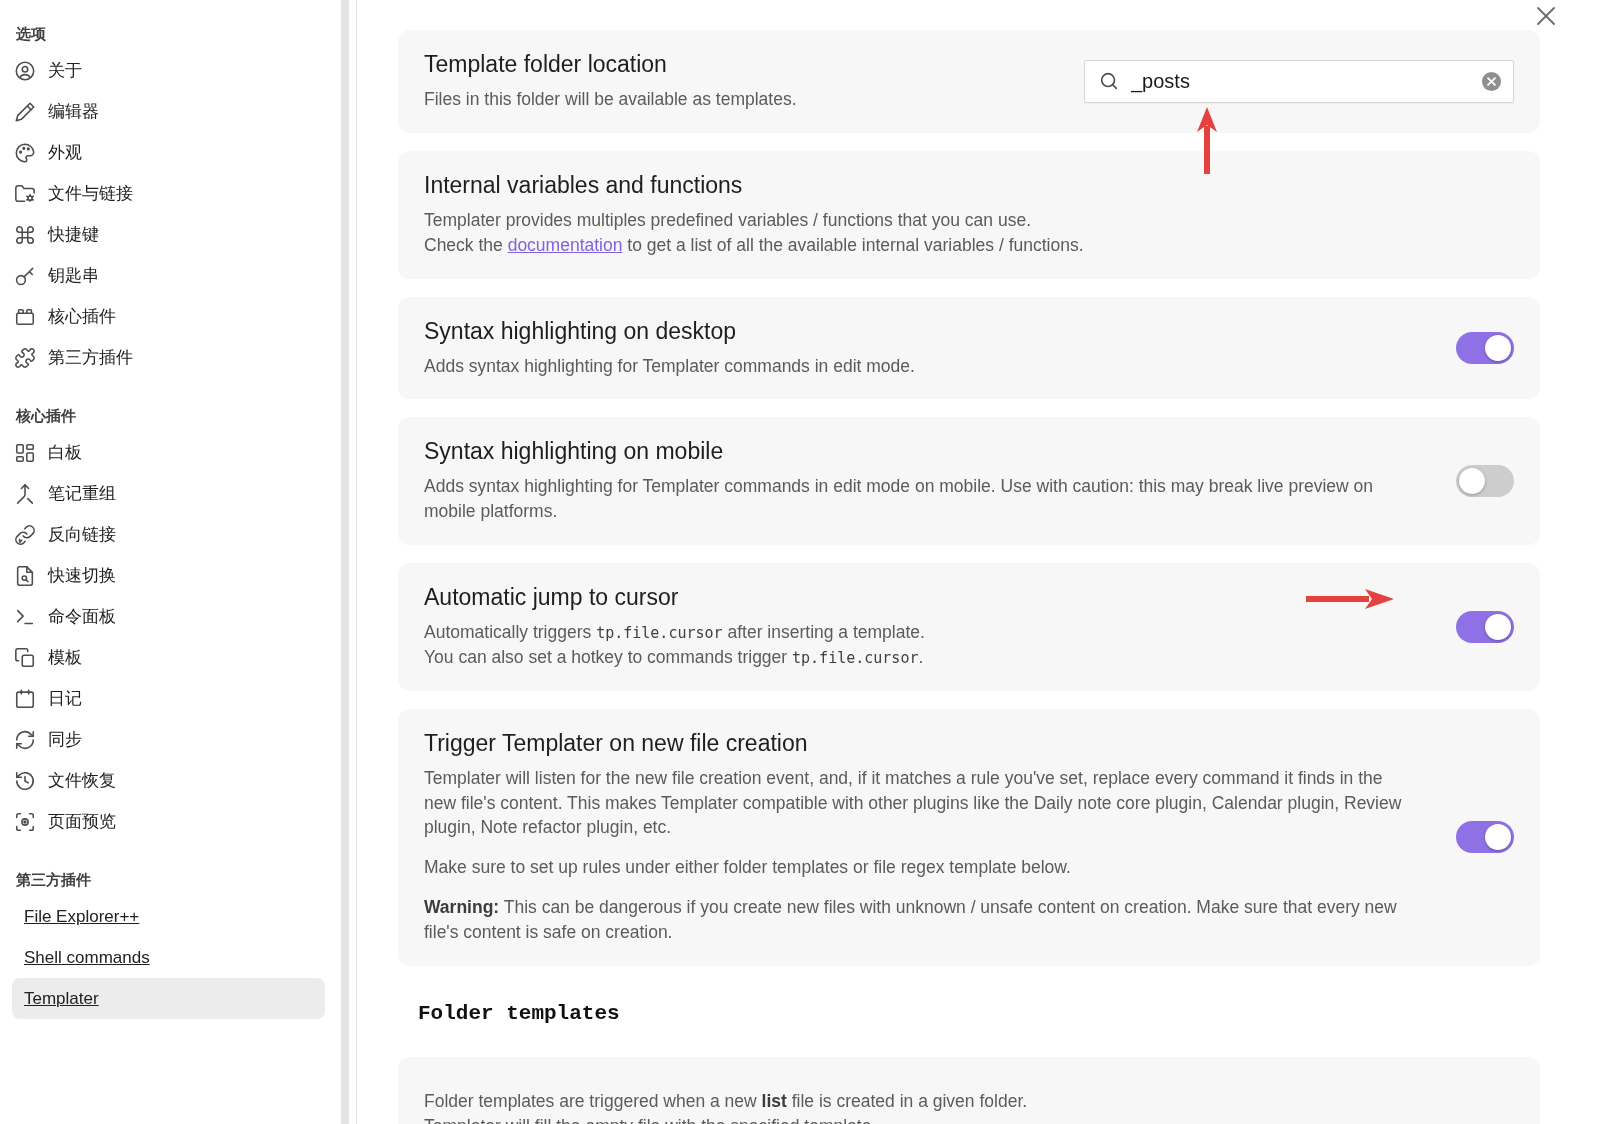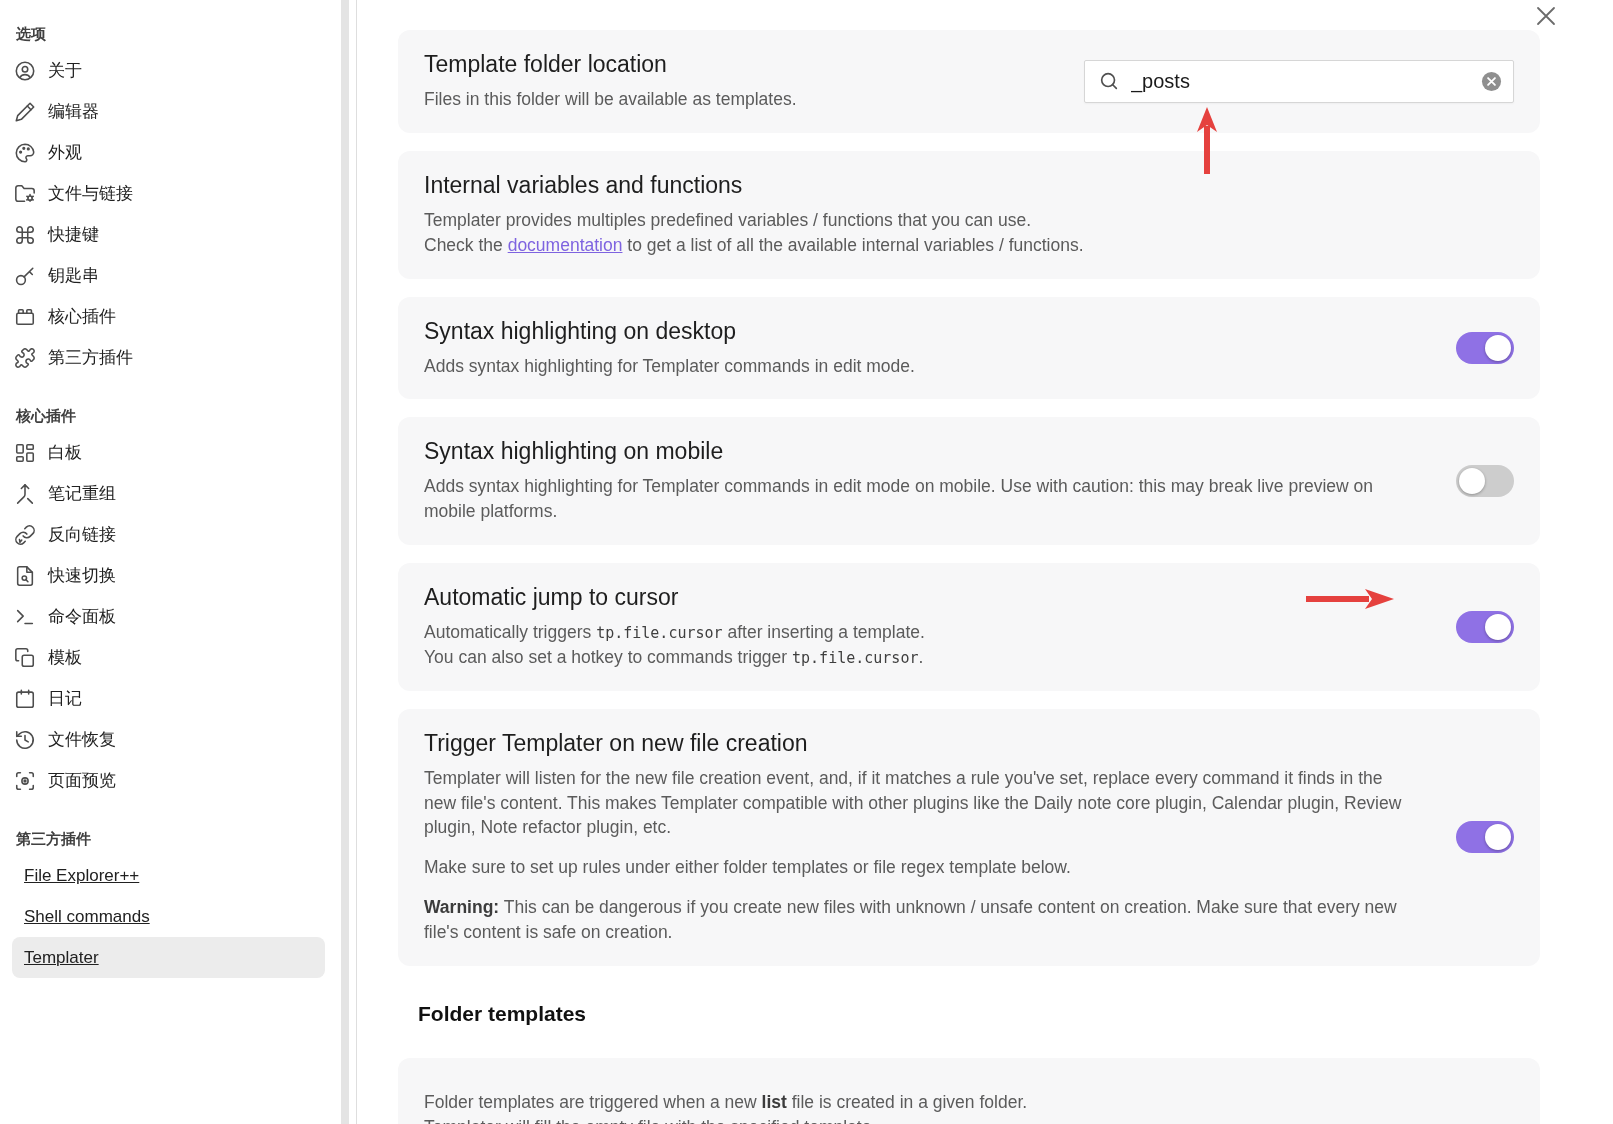--- a/index.html
+++ b/index.html
@@ -36,21 +36,21 @@
   .toggle.on { background:#8f71e5; }
   .toggle.on::after { left:auto; right:3px; }
 
   
   .search-box { display:flex; align-items:center; gap:11px; width:430px; height:43px; background:#fff; border:1px solid #d6d6d6; border-radius:2px; padding:0 11px 0 13px; box-shadow:0 1px 2px rgba(0,0,0,.04); }
   .search-box svg.mag { width:22px; height:22px; color:#4f4f4f; flex:0 0 22px; }
   .search-box input { flex:1; border:none; outline:none; font-size:20px; color:#1a1a1a; background:transparent; font-family:inherit; }
   .clear-btn { width:21px; height:21px; flex:0 0 21px; cursor:pointer; }
 
   
-  .section-heading { font-size:21px; font-weight:bold; color:#111; margin:36px 0 32px 20px; }
+  .section-heading { font-size:21px; font-weight:bold; color:#111; margin:36px 0 32px 20px;font-family:Liberation Mono, monospace; }
 
   
   .win-close { position:absolute; left:1532px; top:2px; width:28px; height:28px; color:#6b6b6b; cursor:pointer; }
 
   
   .arrow { position:absolute; pointer-events:none; }
   .arrow-up { left:1190px; top:106px; }
   .arrow-right { left:1303px; top:584px; }
 </style>
 </head>
@@ -204,20 +204,31 @@
         <span>模板</span>
       </div>
       <div class="side-item">
         <span class="sicon">
             <svg viewBox="0 0 24 24" fill="none" stroke="currentColor" stroke-width="1.7" stroke-linecap="round" stroke-linejoin="round">
               <rect x="3" y="4.5" width="18" height="16.5" rx="2"></rect>
               <path d="M8 2.5v4M16 2.5v4"></path>
             </svg>
           </span>
         <span>日记</span>
+      </div>
+      <div class="side-item">
+        <span class="sicon">
+            <svg viewBox="0 0 24 24" fill="none" stroke="currentColor" stroke-width="1.7" stroke-linecap="round" stroke-linejoin="round">
+              <path d="M3 12a9 9 0 0 1 15.74-6L21 8"></path>
+              <path d="M21 3v5h-5"></path>
+              <path d="M21 12a9 9 0 0 1-15.74 6L3 16"></path>
+              <path d="M3 21v-5h5"></path>
+            </svg>
+          </span>
+        <span>同步</span>
       </div>
       <div class="side-item">
         <span class="sicon">
             <svg viewBox="0 0 24 24" fill="none" stroke="currentColor" stroke-width="1.7" stroke-linecap="round" stroke-linejoin="round">
               <path d="M3 12a9 9 0 1 0 2.64-6.36L3 8"></path>
               <path d="M3 3v5h5"></path>
               <path d="M12 7v5l3.5 2"></path>
             </svg>
           </span>
         <span>文件恢复</span>

